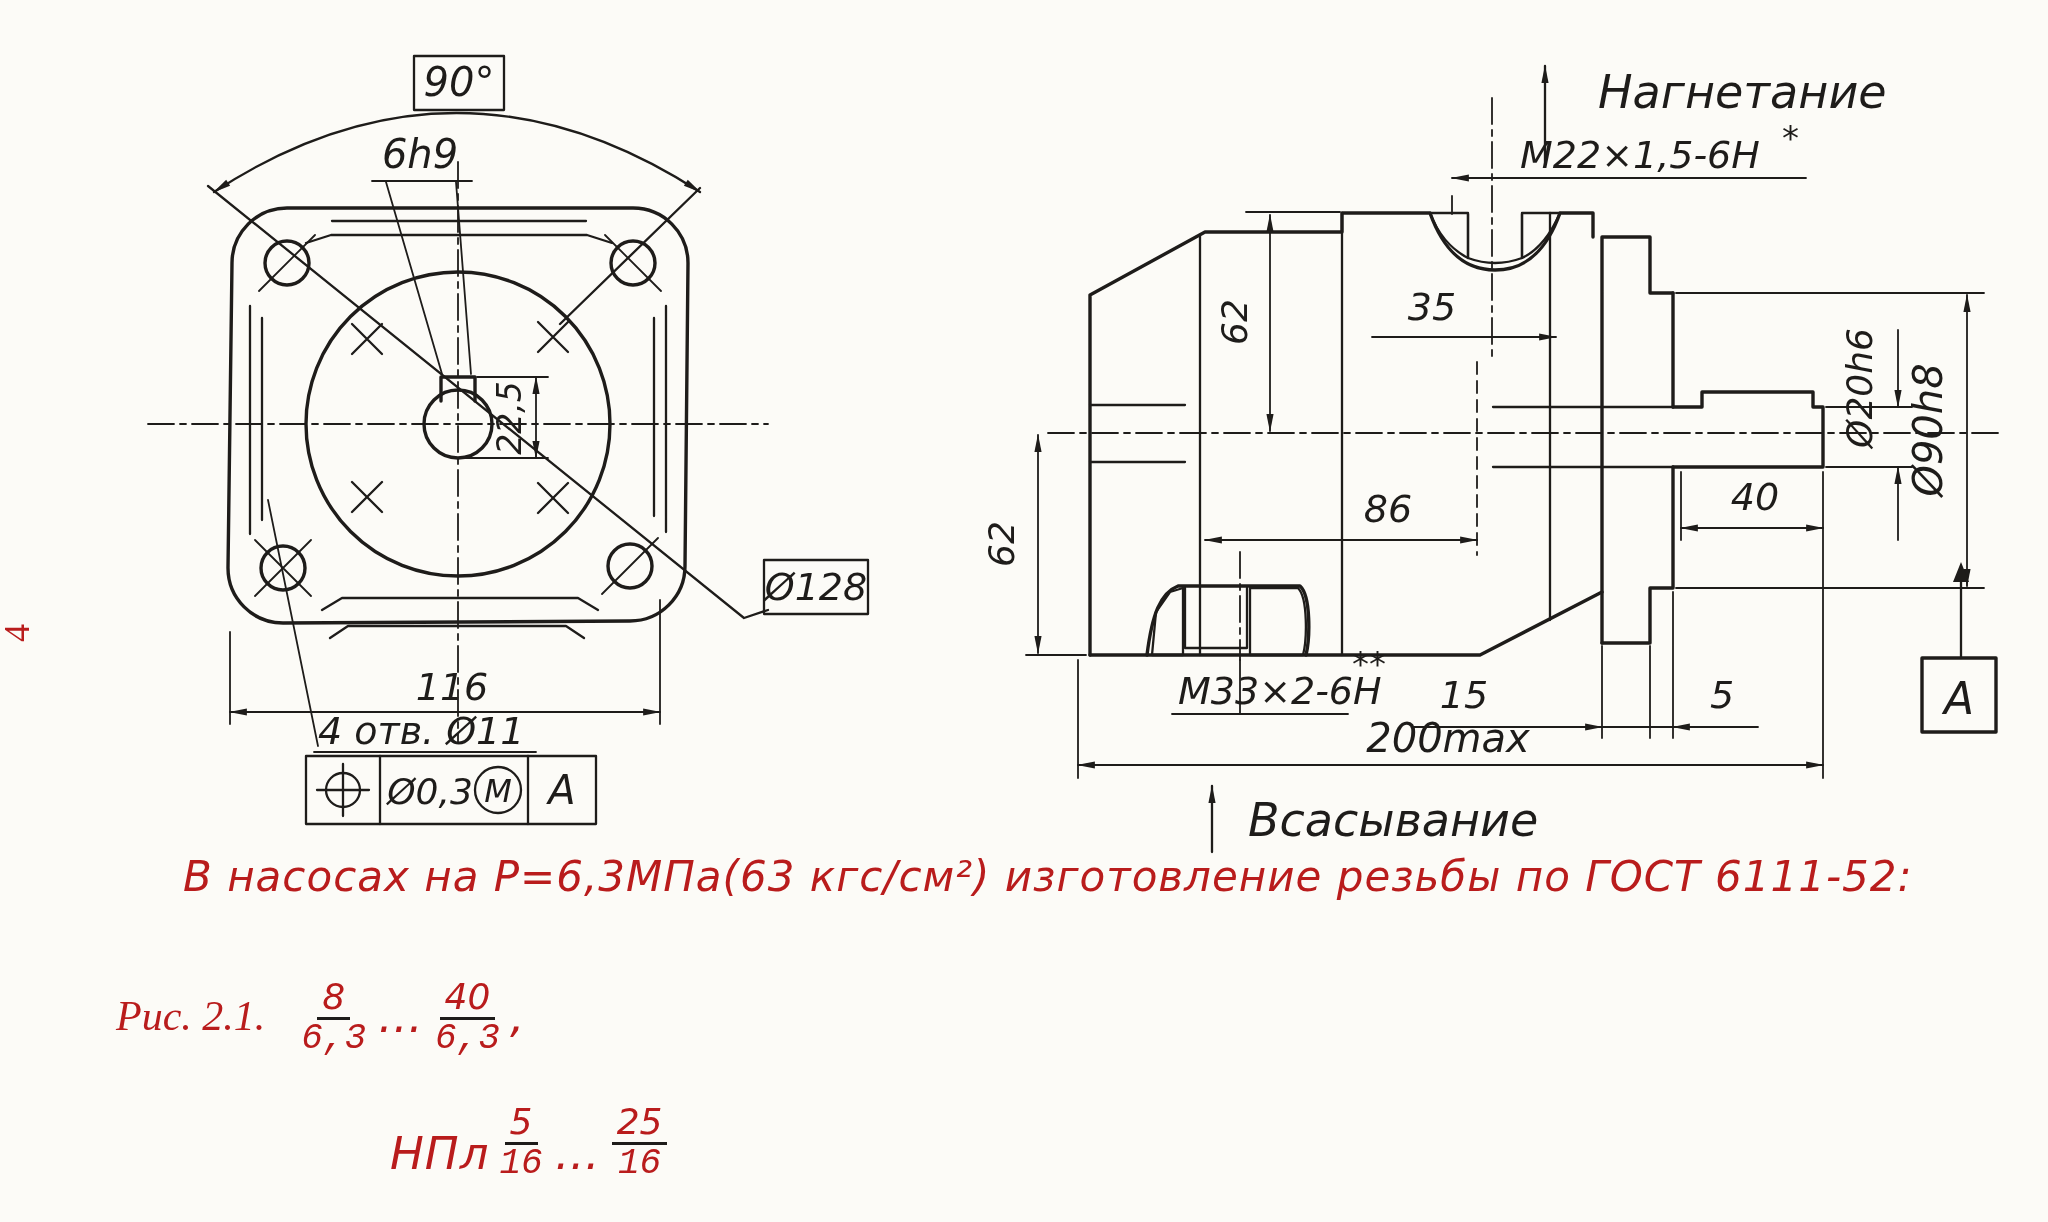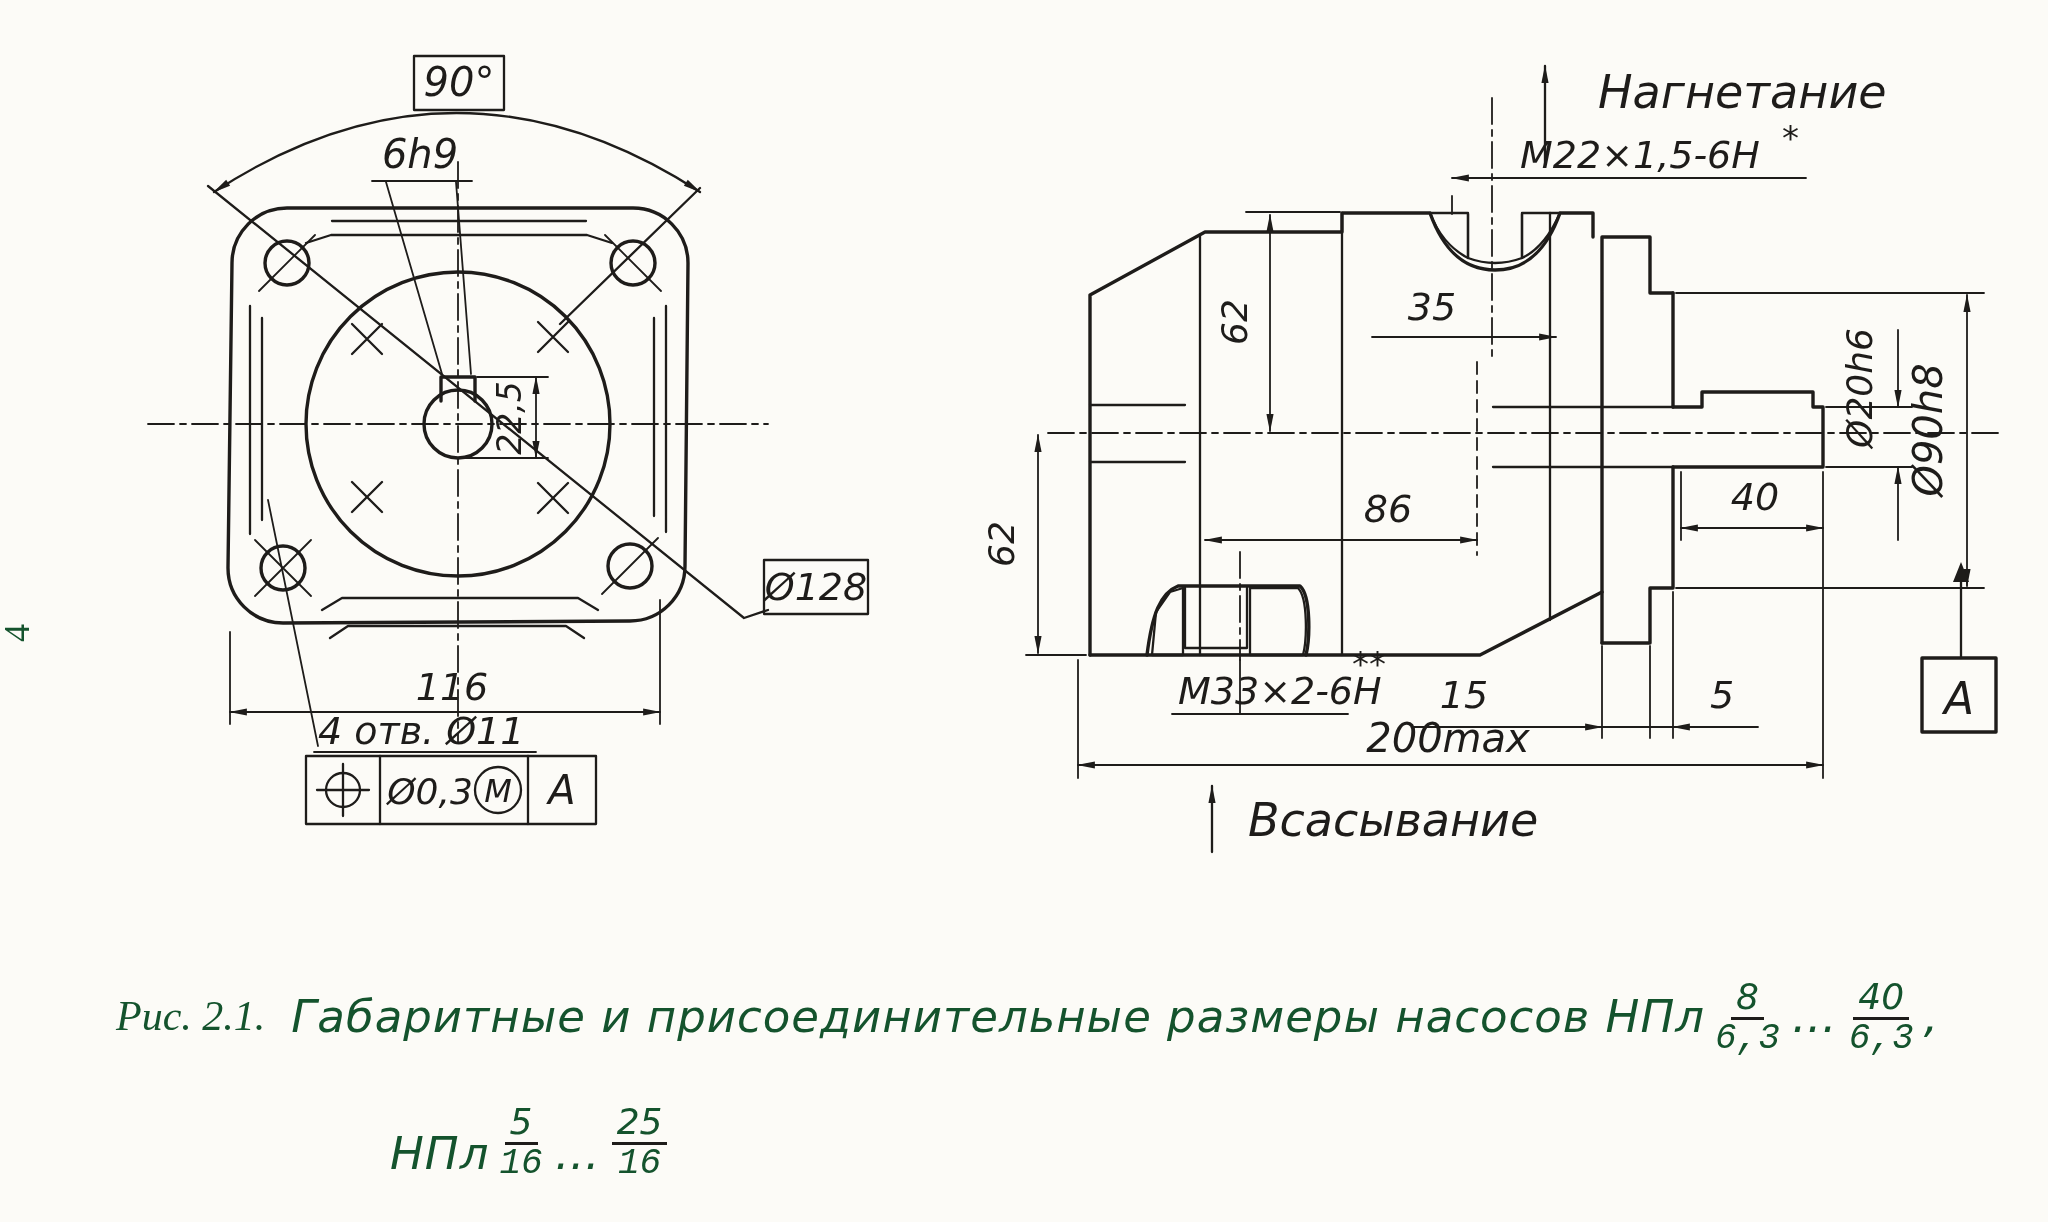--- a/index.html
+++ b/index.html
@@ -1,17 +1,17 @@
 <!DOCTYPE html>
 <html><head>
 <meta charset="utf-8">
 <style>
   html,body{margin:0;padding:0;background:#888;}
   .page{position:relative;width:2048px;height:1222px;background:#fcfbf7;overflow:hidden;
-        font-family:"DejaVu Sans",sans-serif;color:#14532d;}
+        font-family:"DejaVu Sans",sans-serif;color:#b91c1c;}
   svg{position:absolute;left:0;top:0;}
   svg text{font-family:"DejaVu Sans",sans-serif;font-style:italic;fill:#1e1c1a;}
   .ink{stroke:#1e1c1a;fill:none;stroke-linecap:round;stroke-linejoin:round;}
   .s3{stroke-width:3.4;} .s2{stroke-width:2.3;} .thin{stroke-width:1.8;}
   .cl{stroke-dasharray:26 6 6 6;} .hid{stroke-dasharray:12 7;}
   .notes{position:absolute;left:183px;top:852px;font-style:italic;font-size:42px;
          letter-spacing:1px;white-space:nowrap;}
   .fn{position:absolute;font-style:italic;font-size:44px;white-space:nowrap;}
   .fn sup{font-size:30px;position:relative;top:-6px;} .fn sub{font-size:30px;position:relative;top:6px;}
   .fn .star{font-size:40px;margin-right:14px;letter-spacing:6px;}
@@ -198,24 +198,24 @@
     <line class="ink thin" x1="1967" y1="295" x2="1967" y2="586" marker-start="url(#arr)" marker-end="url(#arr)"></line>
     <text transform="translate(1942 430) rotate(-90)" font-size="40" text-anchor="middle">Ø90h8</text>
 
     <path class="ink s2" d="M1961 658 V580"></path>
     <polygon points="1961,562 1953,582 1969,582" fill="#1e1c1a"></polygon>
     <rect class="ink s3" x="1922" y="658" width="74" height="74"></rect>
     <text x="1959" y="714" font-size="44" text-anchor="middle">A</text>
   </g>
 </svg>
 
+<div class="notes">В насосах на Р=6,3МПа(63 кгс/см²) изготовление резьбы по ГОСТ 6111-52:</div>
 
 <div class="cap1">
   <span class="figno">Рис. 2.1.</span>
-  <span class="captext">Габаритные  и  присоединительные  размеры  насосов  НПл</span>
   <span class="frac">
     <span class="num">8</span>
     <span class="den">6,3</span>
   </span>
   <span class="capdots">…</span>
   <span class="frac">
     <span class="num">40</span>
     <span class="den">6,3</span>
   </span>
   <span class="captext"> ,</span>

